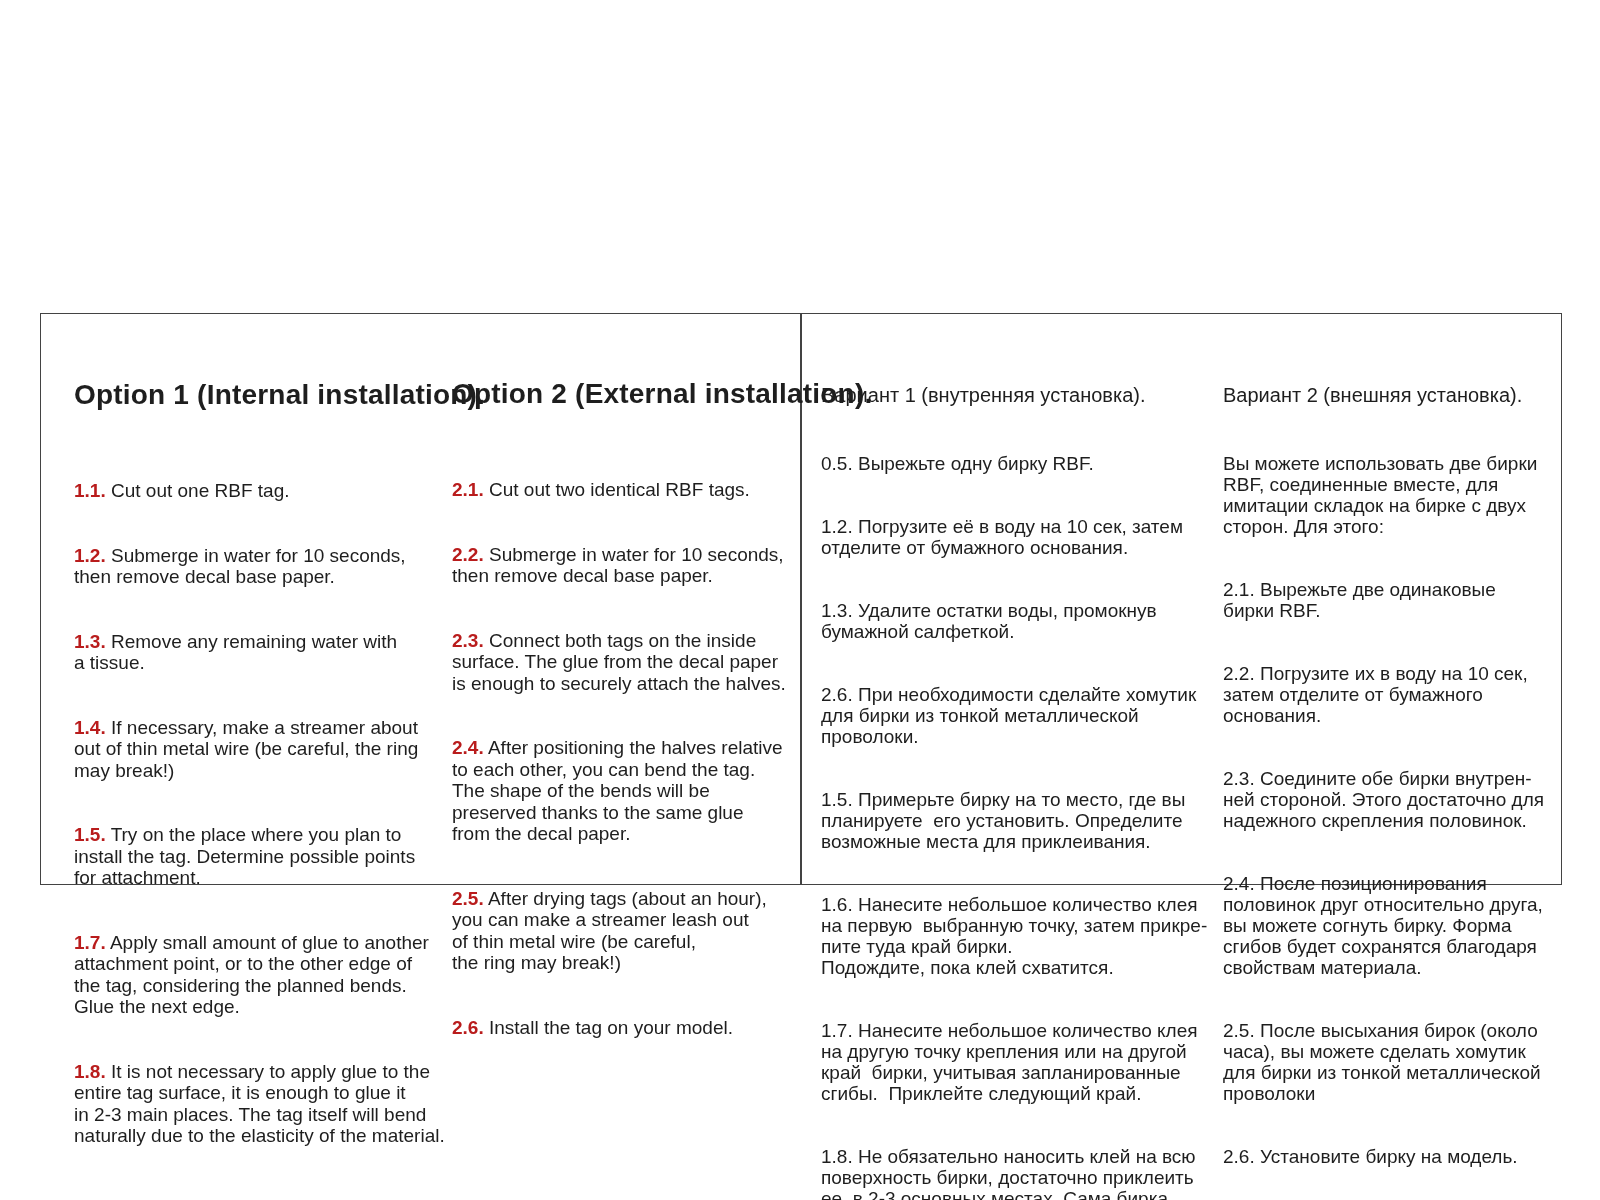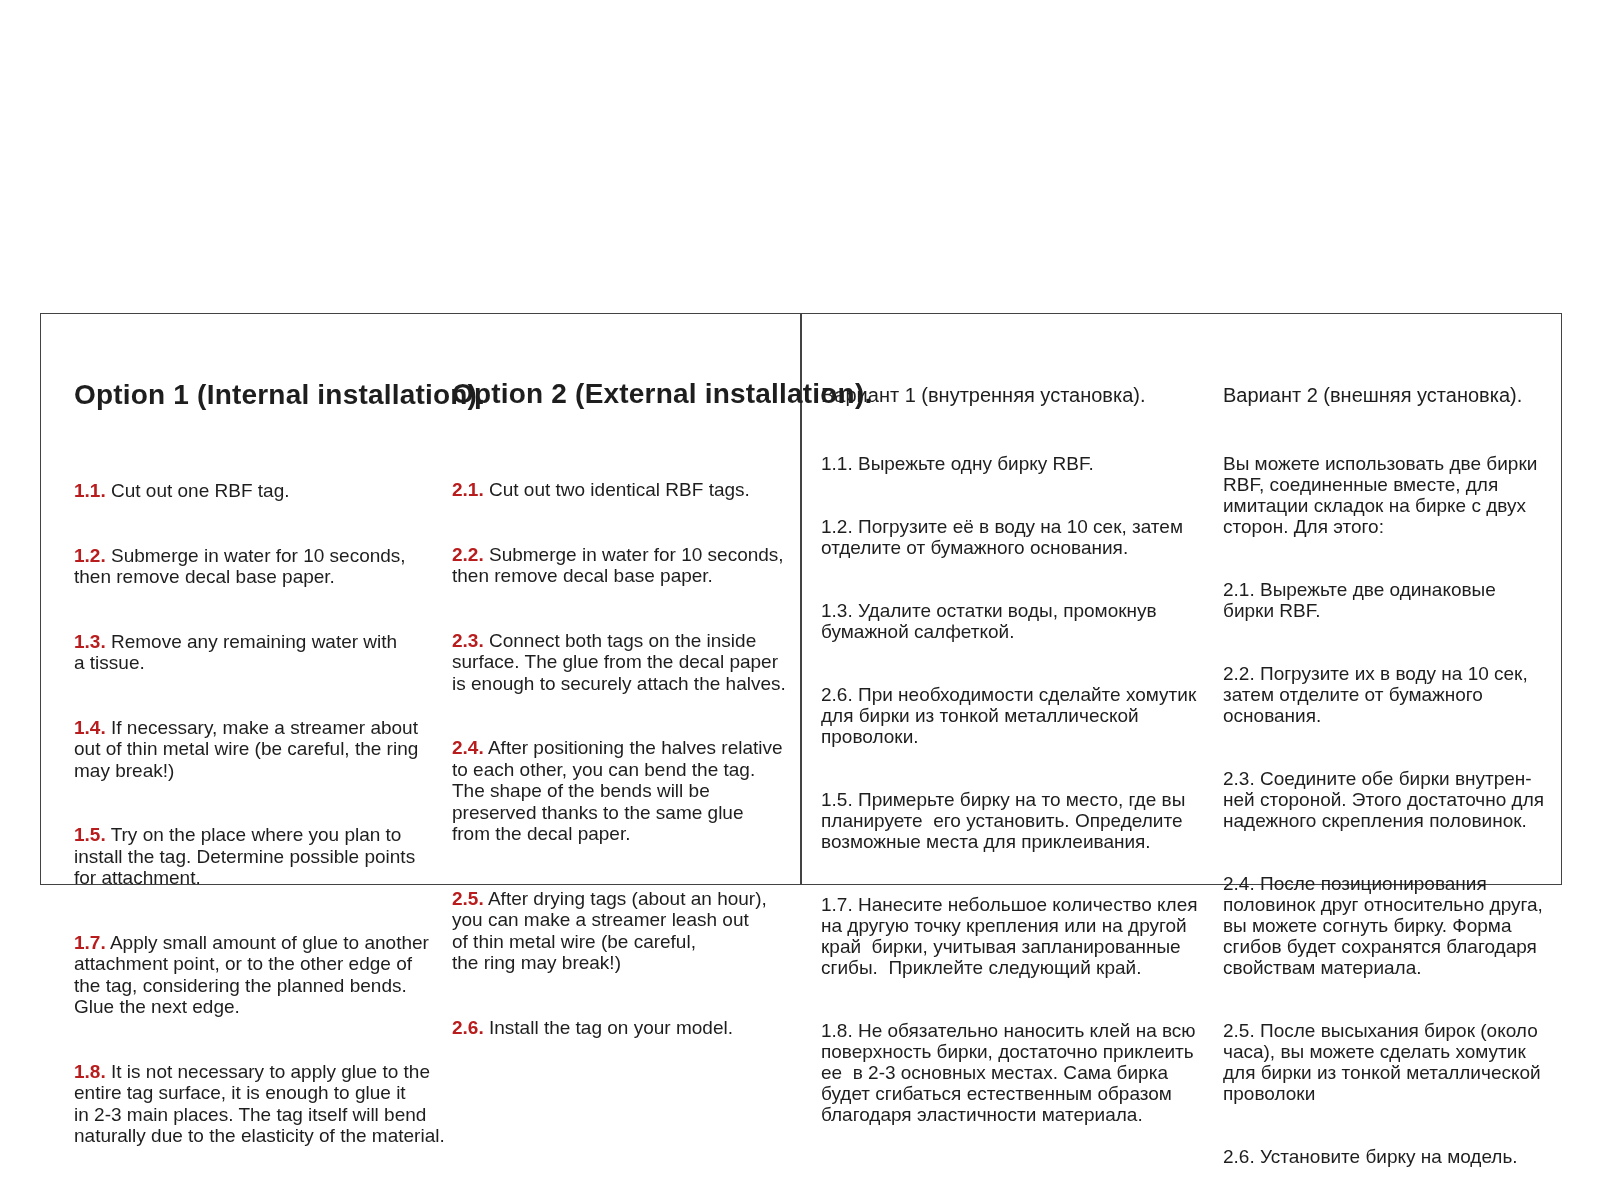--- a/index.html
+++ b/index.html
@@ -115,31 +115,35 @@
 from the decal paper.</span></p>
   <p class="step"><span class="step-num">2.5.</span> <span>After drying tags (about an hour),
 you can make a streamer leash out
 of thin metal wire (be careful,
 the ring may break!)</span></p>
   <p class="step"><span class="step-num">2.6.</span> <span>Install the tag on your model.</span></p>
 </div>
 
 <div class="col col-ru" id="col-variant1">
   <h2 class="ru-title">Вариант 1 (внутренняя установка).</h2>
-  <p class="para">1.1. Вырежьте одну бирку RBF.</p>
+  <p class="para">0.5. Вырежьте одну бирку RBF.</p>
   <p class="para">1.2. Погрузите её в воду на 10 сек, затем
 отделите от бумажного основания.</p>
   <p class="para">1.3. Удалите остатки воды, промокнув
 бумажной салфеткой.</p>
   <p class="para">2.6. При необходимости сделайте хомутик
 для бирки из тонкой металлической
 проволоки.</p>
   <p class="para">1.5. Примерьте бирку на то место, где вы
 планируете  его установить. Определите
 возможные места для приклеивания.</p>
+  <p class="para">1.6. Нанесите небольшое количество клея
+на первую  выбранную точку, затем прикре-
+пите туда край бирки.
+Подождите, пока клей схватится.</p>
   <p class="para">1.7. Нанесите небольшое количество клея
 на другую точку крепления или на другой
 край  бирки, учитывая запланированные
 сгибы.  Приклейте следующий край.</p>
   <p class="para">1.8. Не обязательно наносить клей на всю
 поверхность бирки, достаточно приклеить
 ее  в 2-3 основных местах. Сама бирка
 будет сгибаться естественным образом
 благодаря эластичности материала.</p>
 </div>

